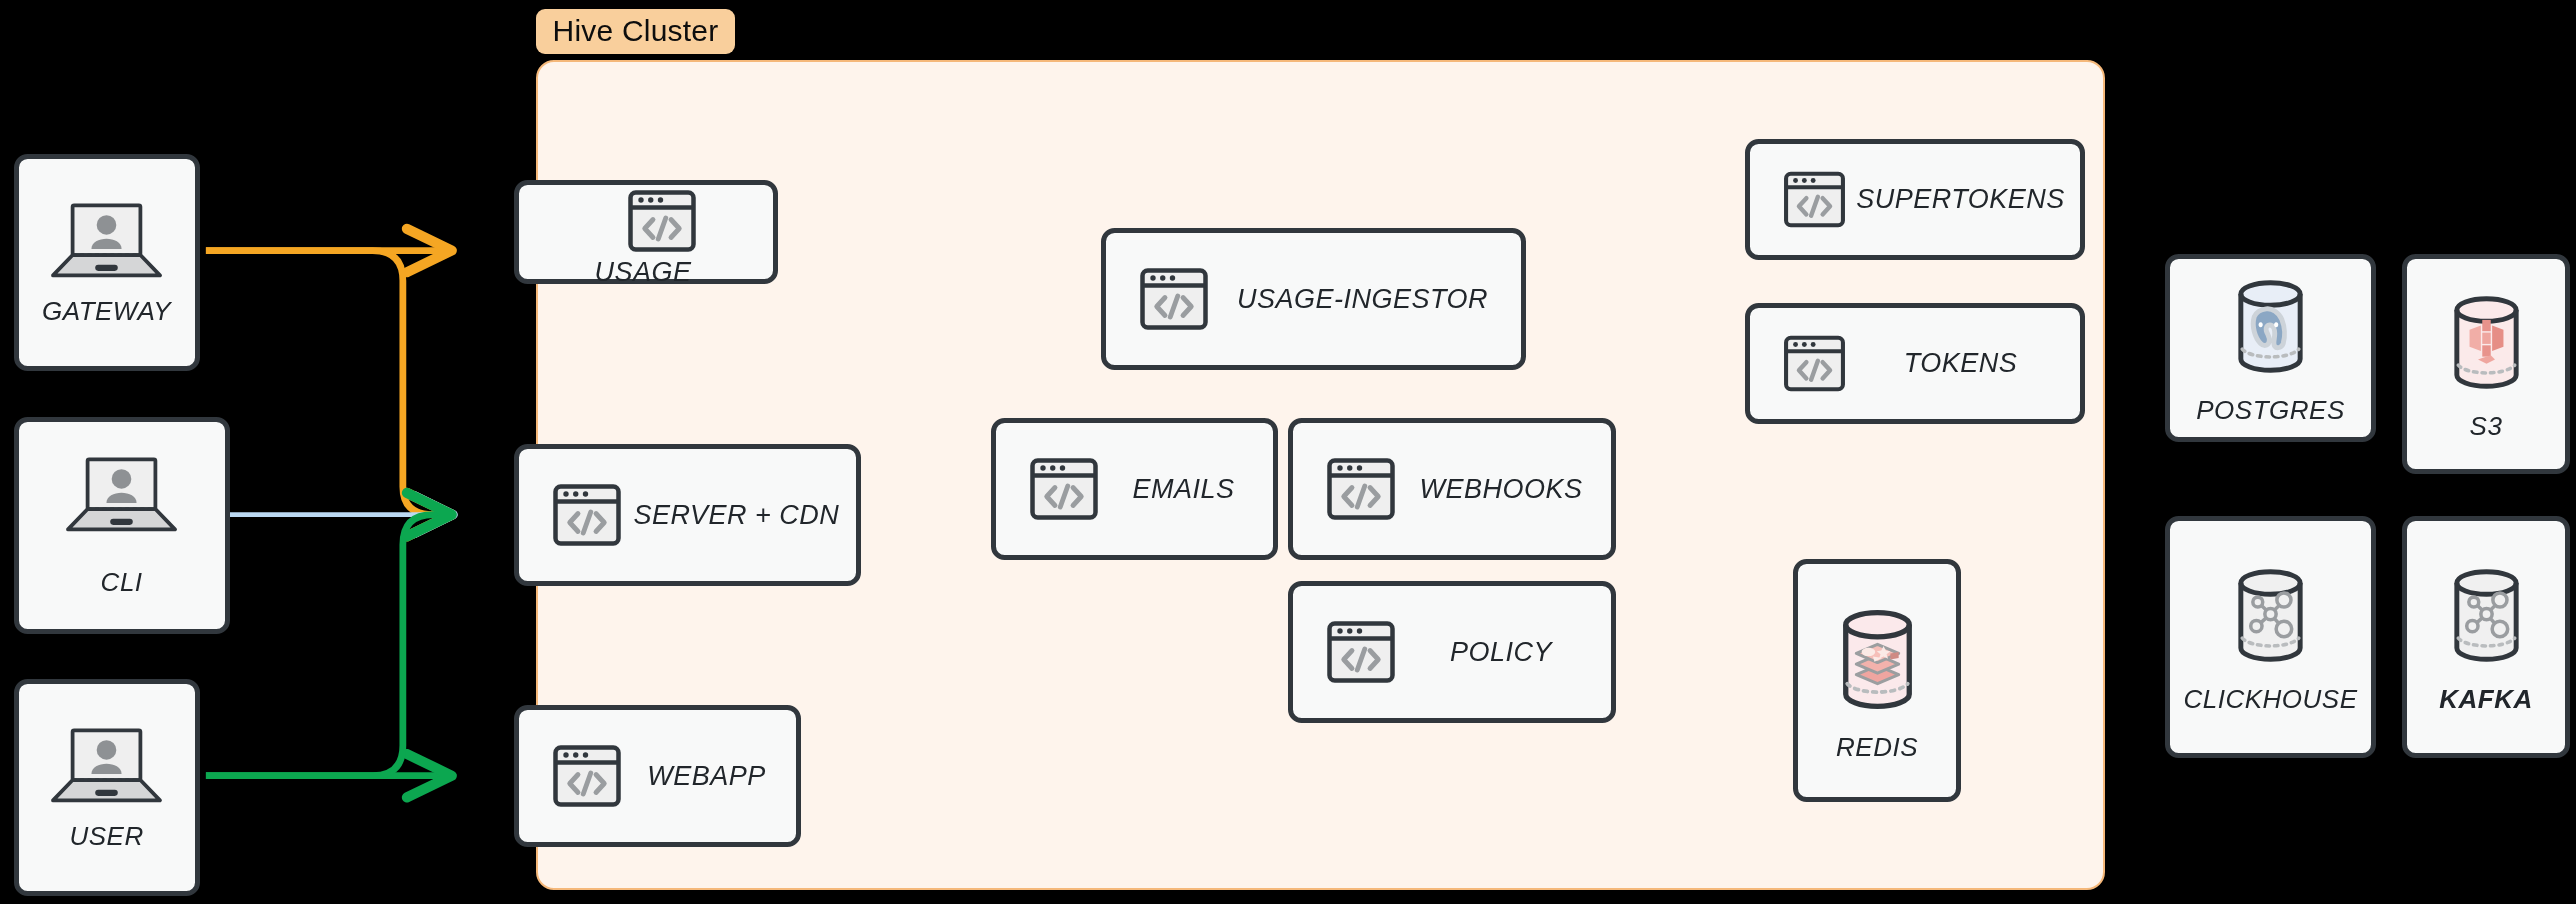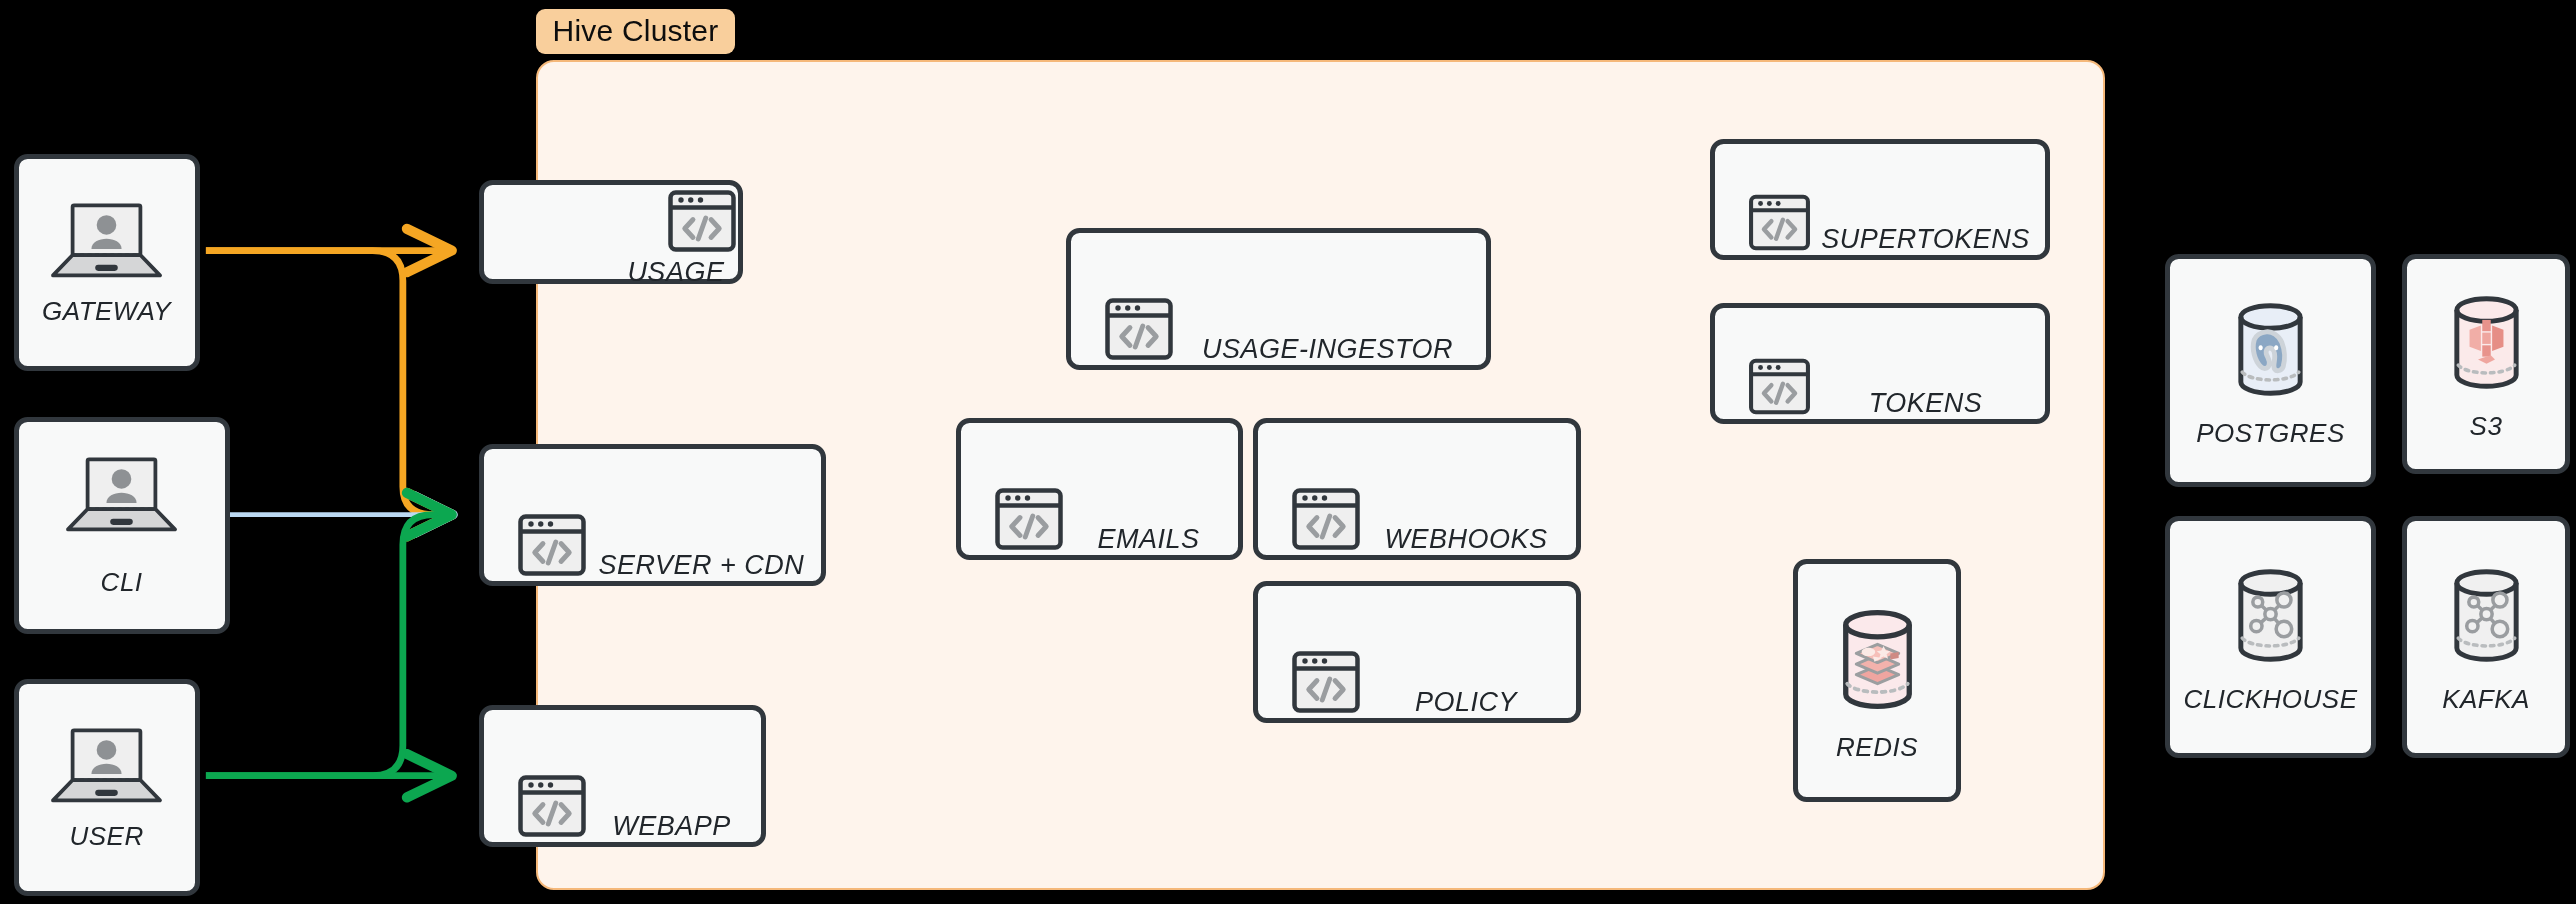--- a/index.html
+++ b/index.html
@@ -35,21 +35,21 @@
   
   .card{
     position:absolute;
     background:#F8F9F9;
     border:5.3px solid #31373D;
     border-radius:13.6px;
     box-sizing:border-box;
   }
 
   
-  .svc{display:flex;align-items:flex-end;}
+  .svc{display:flex;align-items:center;margin-left:35px;}
   .svc .ico{flex:0 0 auto;margin-left:32px;}
   .svc .lbl{
     flex:1 1 auto;
     text-align:center;
     font-style:italic;
     font-size:27px;
     color:#21262b;
     letter-spacing:0.5px;
     padding:0 13.6px 0 7.5px;
     white-space:nowrap;
@@ -303,21 +303,21 @@
         <path d="M52,72 L80,60 L108,72 L80,84 Z" fill="#F6BFB9" stroke="#9B9EA0" stroke-width="4" stroke-linejoin="round"></path>
         <ellipse cx="68" cy="70" rx="9" ry="5.5" fill="#FBEAE6"></ellipse>
         <path d="M88,62 L91,68 L97,69 L92,73 L94,79 L88,76 L82,79 L84,73 L79,69 L85,68 Z" fill="#FBEAE6"></path>
         <path d="M74,76 L86,78 L76,83 Z" fill="#FBEAE6"></path>
         <path d="M97,72 L108,70 L108,78 L97,80 Z" fill="#CF8A84"></path>
       </svg>
     </span>
     <span class="lbl">REDIS</span>
   </div>
 
-  <div class="card stack" style="left:2165px;top:242px;width:211px;height:233px;">
+  <div class="card stack" style="left:2165px;top:242px;width:211px;height:188px;">
     <span>
       <svg width="113" height="113" viewBox="0 0 160 160">
         <path d="M38,34 L38,126 A42,16 0 0 0 122,126 L122,34 Z" fill="#E8EEF7"></path>
         <ellipse cx="80" cy="34" rx="42" ry="16" fill="#E8EEF7" stroke="#31373D" stroke-width="7"></ellipse>
         <path d="M38,34 L38,126 A42,16 0 0 0 122,126 L122,34" fill="none" stroke="#31373D" stroke-width="7"></path>
         <path d="M40,112 A42,16 0 0 0 120,112" fill="none" stroke="#B9BCBE" stroke-width="5" stroke-dasharray="5 7" stroke-linecap="round"></path>
 
         <g stroke="#CDD3D9" stroke-width="7" stroke-linejoin="round" fill="#8BA7C4">
           <path d="M57,66 C53,80 58,96 66,104 C70,108 76,108 78,102 C80,96 76,92 74,86 C73,82 75,78 79,78 C84,78 86,84 86,90 C86,98 83,104 86,108 C89,112 96,110 98,104 C101,94 100,80 96,70 C92,60 82,54 74,55 C66,56 60,59 57,66 Z"></path>
         </g>
@@ -365,21 +365,21 @@
           <circle cx="99" cy="58" r="10"></circle>
           <circle cx="60" cy="95" r="8"></circle>
           <circle cx="80" cy="78" r="8"></circle>
           <circle cx="99" cy="99" r="11"></circle>
         </g>
       </svg>
     </span>
     <span class="lbl">CLICKHOUSE</span>
   </div>
 
-  <div class="card stack" style="left:2402px;top:504px;width:168px;height:242px;">
+  <div class="card stack" style="left:2402px;top:504px;width:168px;height:242px;font-weight:bold;">
     <span>
       <svg width="113" height="113" viewBox="0 0 160 160">
         <path d="M38,34 L38,126 A42,16 0 0 0 122,126 L122,34 Z" fill="#F0F0F0"></path>
         <ellipse cx="80" cy="34" rx="42" ry="16" fill="#F0F0F0" stroke="#31373D" stroke-width="7"></ellipse>
         <path d="M38,34 L38,126 A42,16 0 0 0 122,126 L122,34" fill="none" stroke="#31373D" stroke-width="7"></path>
         <path d="M40,112 A42,16 0 0 0 120,112" fill="none" stroke="#B9BCBE" stroke-width="5" stroke-dasharray="5 7" stroke-linecap="round"></path>
         <g stroke="#9A9DA0" stroke-width="5" fill="none">
           <line x1="63" y1="62" x2="80" y2="78"></line>
           <line x1="80" y1="78" x2="98" y2="60"></line>
           <line x1="80" y1="78" x2="62" y2="94"></line>

